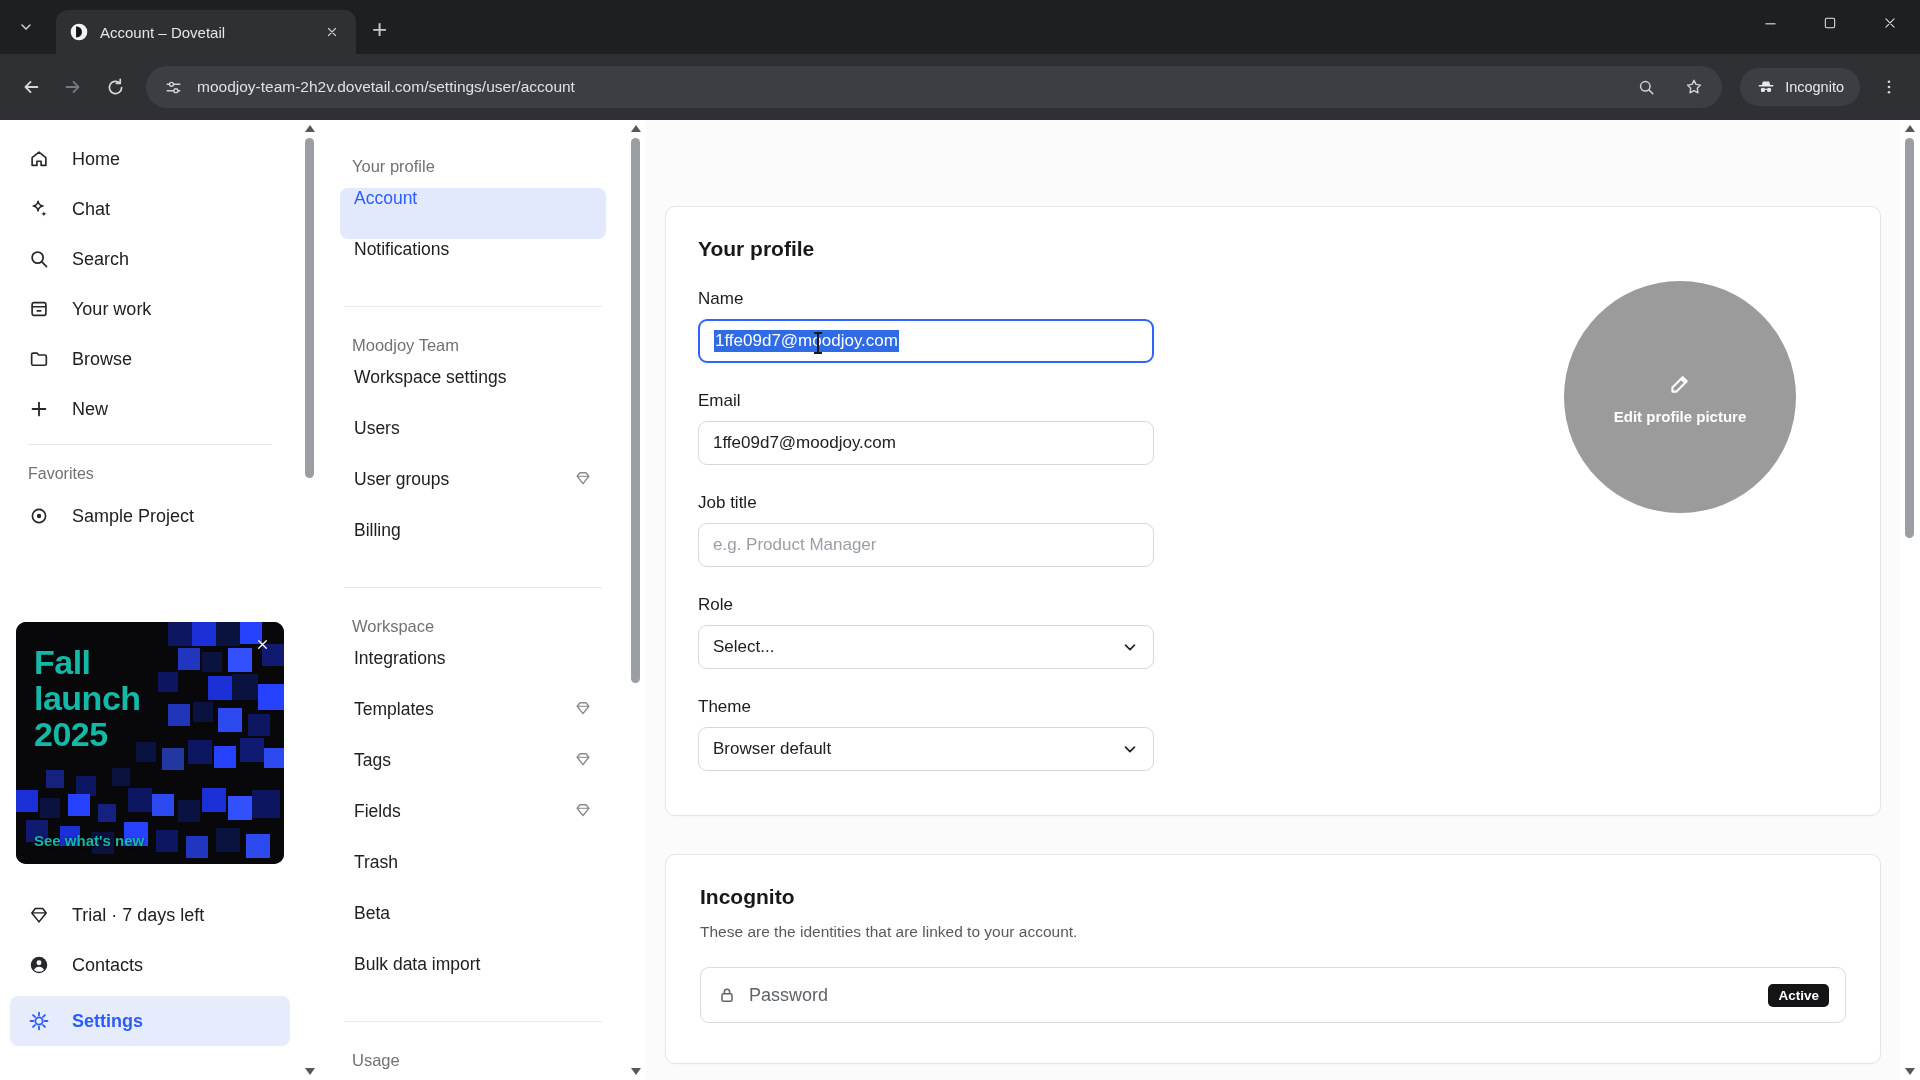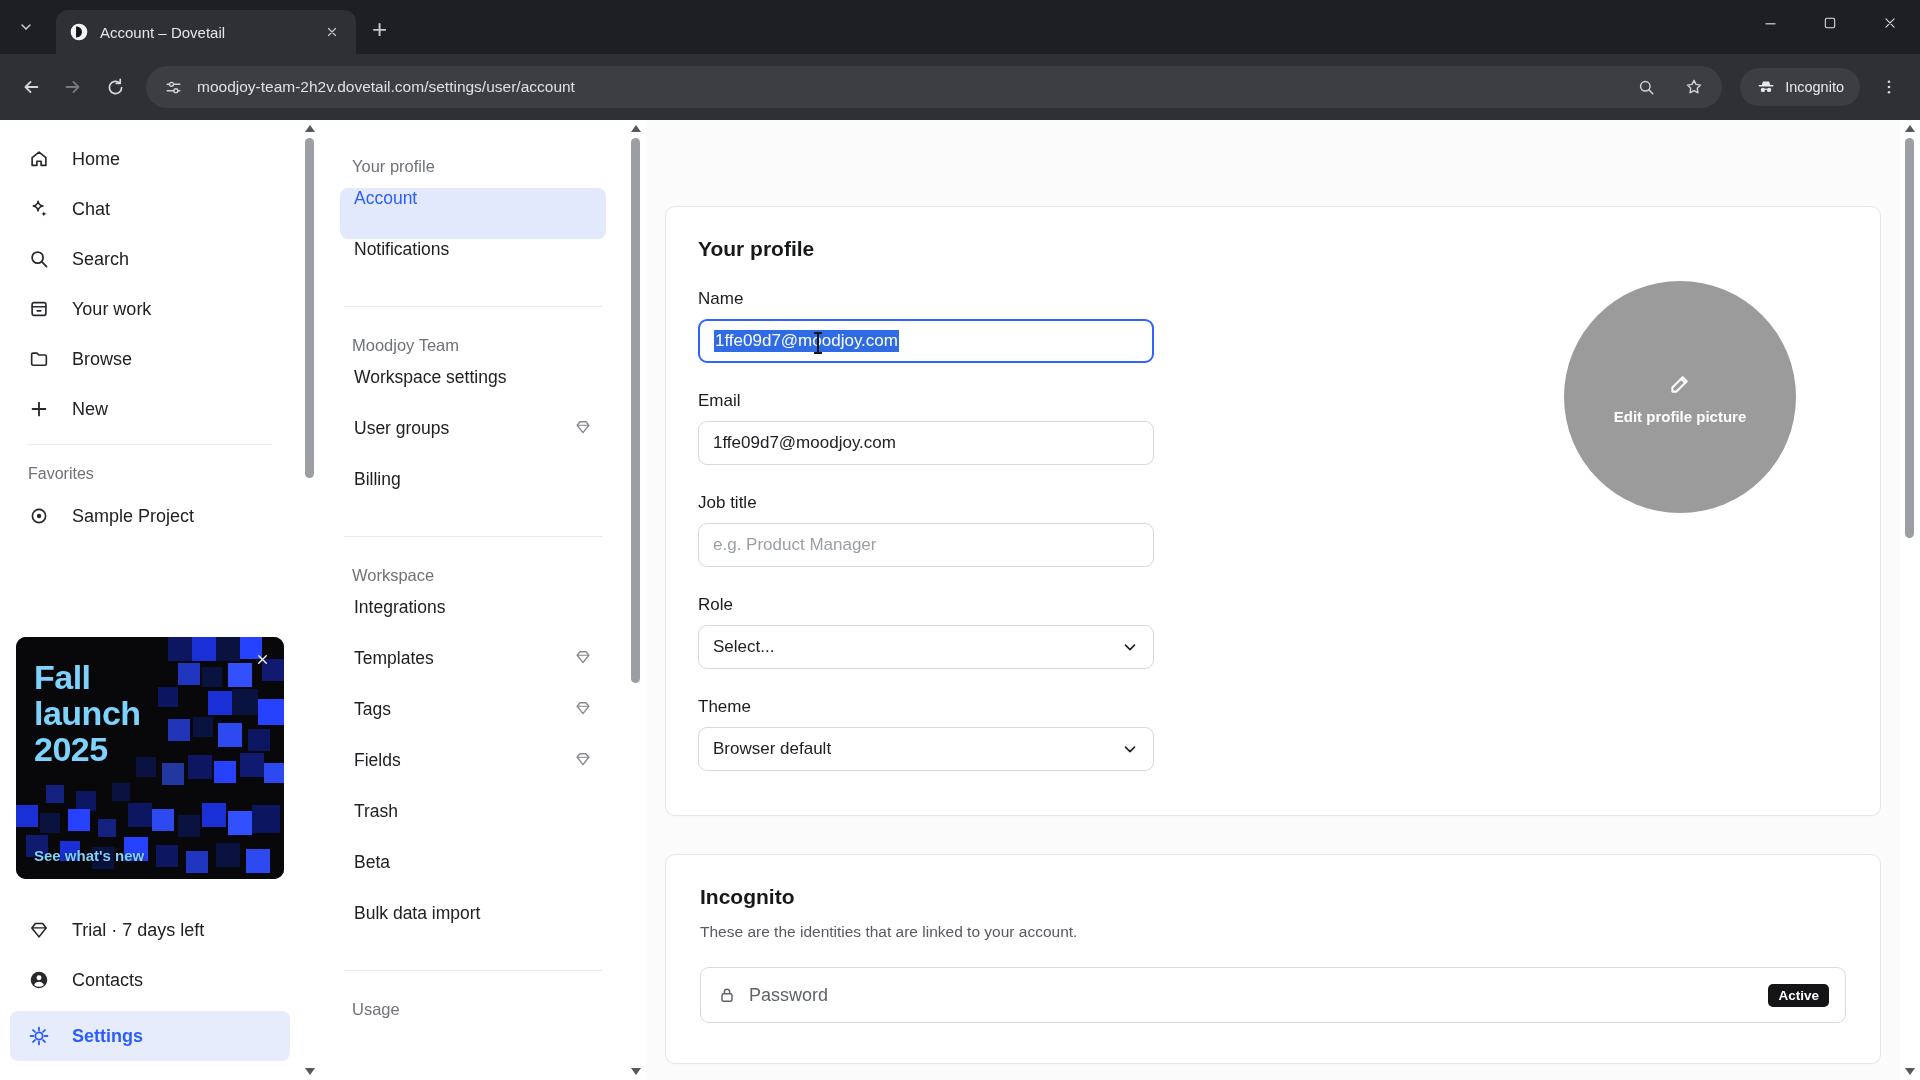--- a/index.html
+++ b/index.html
@@ -28,32 +28,32 @@
 
   
   .content{display:flex;height:960px;background:#fff}
   .vscroll{width:20px;position:relative;flex:0 0 auto;background:#fff}
   .vscroll .thumb{position:absolute;left:5px;width:9px;background:#9b9ea3;border-radius:5px}
   .arr{position:absolute;left:50%;transform:translateX(-50%);width:0;height:0}
   .arr-up{top:5px;border-left:5px solid transparent;border-right:5px solid transparent;border-bottom:7px solid #55575a}
   .arr-down{bottom:5px;border-left:5px solid transparent;border-right:5px solid transparent;border-top:7px solid #55575a}
 
   
-  .sidebar{width:300px;flex:0 0 auto;display:flex;flex-direction:column;padding:14px 0 13px;background:#fff}
+  .sidebar{width:300px;flex:0 0 auto;display:flex;flex-direction:column;padding:14px 0 28px;background:#fff}
   .side-item{height:50px;display:flex;align-items:center;gap:22px;padding:0 28px;font-size:18px;color:#202124}
   .side-item .ic,.sn-item .ic{color:#26282b;flex:0 0 auto;display:flex;align-items:center}
   .side-divider{height:1px;background:#e9eaec;margin:10px 28px 4px}
   .side-label{font-size:16px;color:#6f7276;padding:16px 28px 8px}
   .spacer{flex:1}
   .footer-item{height:50px;display:flex;align-items:center;gap:22px;padding:0 28px;font-size:18px;color:#202124}
   .footer-item.active{background:#e7ecfd;color:#2b5cff;border-radius:8px;margin:6px 10px;padding:0 18px;font-weight:bold}
   .footer-item.active .ic{color:#2b5cff}
 
   
-  .promo{margin:11px 16px 26px;position:relative;height:242px;border-radius:10px;overflow:hidden;background:#08080a;color:#7dd3fc;flex:0 0 auto}
+  .promo{margin:11px 16px 26px;position:relative;height:242px;border-radius:10px;overflow:hidden;background:#08080a;color:#14b8a6;flex:0 0 auto}
   .promo svg.pix{position:absolute;inset:0}
   .promo-title{position:relative;font-size:34px;font-weight:bold;line-height:1.06;padding:22px 0 0 18px;width:178px;letter-spacing:-.5px}
   .promo-link{position:absolute;left:18px;bottom:15px;font-size:15px;font-weight:bold;text-shadow:0 1px 3px rgba(0,0,0,.8)}
   .promo-close{position:absolute;right:11px;top:11px;color:#fff;width:22px;height:22px;display:flex;align-items:center;justify-content:center}
 
   
   .setnav{width:306px;flex:0 0 auto;padding:24px 20px 0;overflow:hidden;background:#fff}
   .sn-header{font-size:16.5px;color:#6f7276;height:44px;display:flex;align-items:center;padding:0 12px}
   .sn-item{height:51px;display:flex;align-items:flex-start;font-size:17.5px;color:#202124;padding:0 14px;border-radius:8px;gap:10px}
   .sn-item.active{background:#e3e9fd;color:#2b5cff}
@@ -359,20 +359,23 @@
     <div class="sn-item">
         <span>Notifications</span>
       </div>
     <div class="sn-divider"></div>
 
     <div class="sn-header">Moodjoy Team</div>
     <div class="sn-item">
         <span>Workspace settings</span>
       </div>
     <div class="sn-item">
+        <span>Users</span>
+      </div>
+    <div class="sn-item">
         <span>User groups</span>
       <span class="sn-gem">
           <svg width="18" height="18" viewBox="0 0 24 24">
             <path d="M8 5h8l3.8 4.7L12 19.5 4.2 9.7z" fill="none" stroke="currentColor" stroke-width="1.8" stroke-linejoin="round"></path>
             <path d="M4.2 9.7h15.6" stroke="currentColor" stroke-width="1.4"></path>
           </svg>
         </span>
       </div>
     <div class="sn-item">
         <span>Billing</span>

